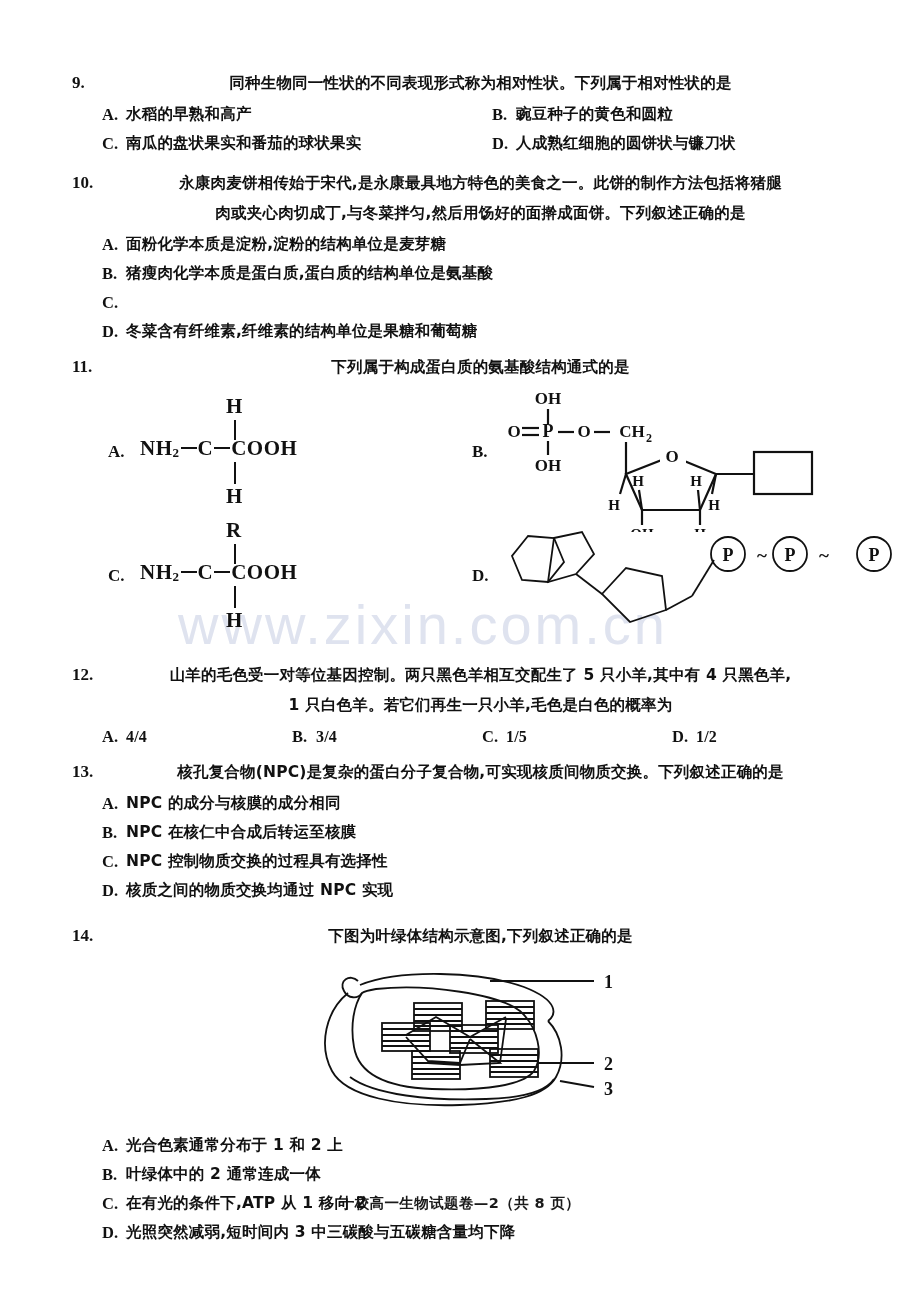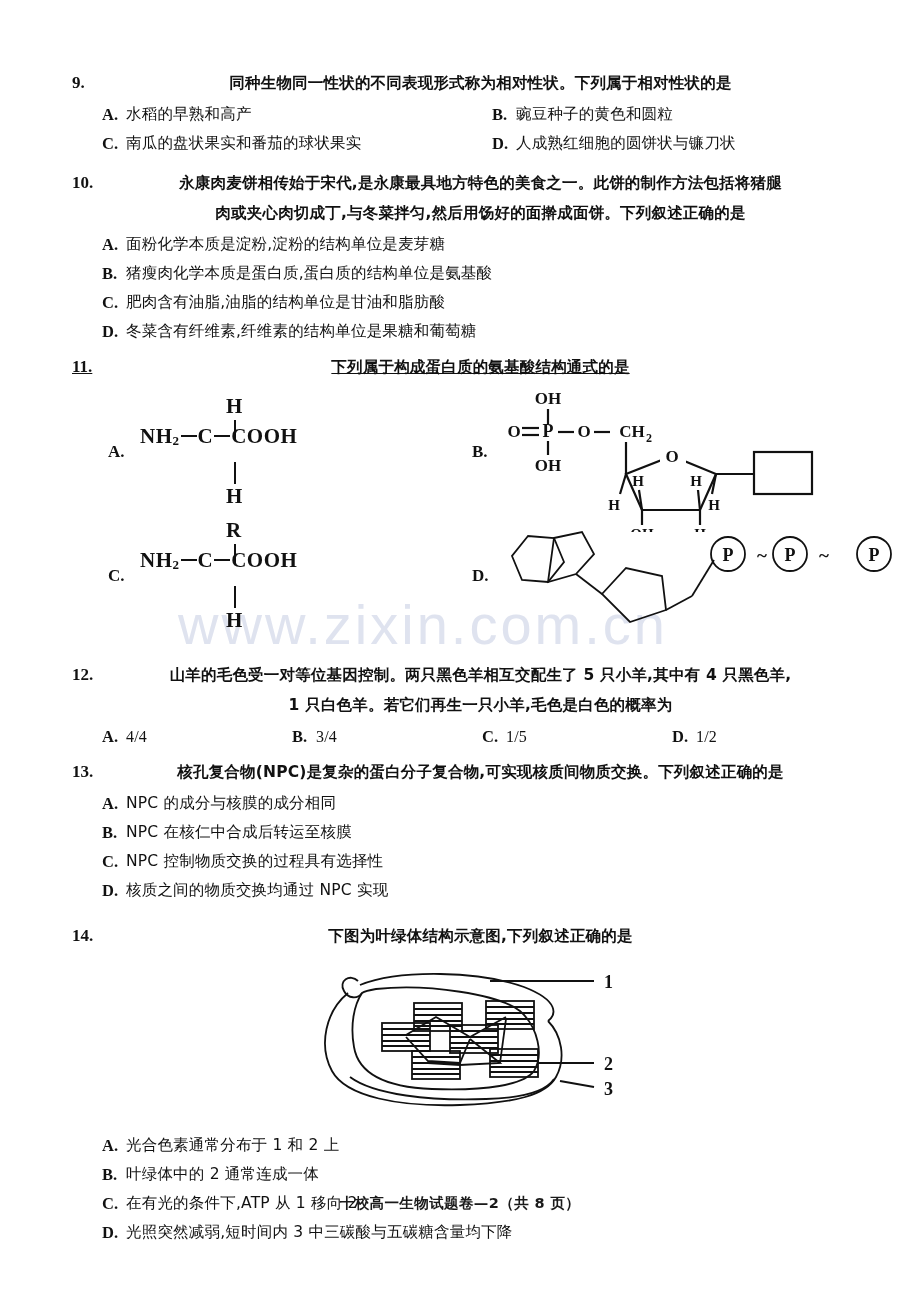--- a/index.html
+++ b/index.html
@@ -91,21 +91,21 @@
   }
   .opt-tag {
     flex: 0 0 auto;
     min-width: 24px;
     font-family: "Liberation Serif", serif;
     font-weight: 700;
     font-size: 16.5px;
   }
   .opt-body {
     font-family: "DejaVu Sans", sans-serif;
-    font-weight: 400;
+    font-weight: 700;
     letter-spacing: .2px;
   }
 
   
   .opt-row2 {
     display: flex;
   }
   .opt-row2 > .opt { flex: 0 0 auto; }
   .opt-row2 > .opt.col1 { width: 390px; }
 
@@ -137,21 +137,21 @@
   
   .aa {
     position: relative;
     width: 230px;
     height: 112px;
     font-family: "Liberation Serif", serif;
     font-weight: 700;
   }
   .aa .mid {
     position: absolute;
-    top: 28px;
+    top: 40px;
     left: 0;
     display: flex;
     align-items: center;
     font-size: 21px;
     letter-spacing: .5px;
   }
   .aa .bond-h {
     display: inline-block;
     width: 16px;
     height: 0;
@@ -269,30 +269,29 @@
         <div class="opt">
           <span class="opt-tag">A.</span>
           <span class="opt-body">面粉化学本质是淀粉,淀粉的结构单位是麦芽糖</span>
         </div>
         <div class="opt">
           <span class="opt-tag">B.</span>
           <span class="opt-body">猪瘦肉化学本质是蛋白质,蛋白质的结构单位是氨基酸</span>
         </div>
         <div class="opt">
           <span class="opt-tag">C.</span>
-          <span class="opt-body">肥肉含有油脂,油脂的结构单位是甘油和脂肪酸</span>
         </div>
         <div class="opt">
           <span class="opt-tag">D.</span>
           <span class="opt-body">冬菜含有纤维素,纤维素的结构单位是果糖和葡萄糖</span>
         </div>
       </div>
     </div>
 
-    <div class="q" style="text-decoration:underline;">
+    <div class="q" style="">
       <div class="q-stem">
         <span class="q-num">11.</span>
         <span class="q-text">下列属于构成蛋白质的氨基酸结构通式的是</span>
       </div>
 
       <div class="chem-area">
 
         <div class="chem-tag" style="left:36px; top:56px;">A.</div>
         <div class="chem-cell" style="left:68px; top:10px;">
           <div class="aa">

